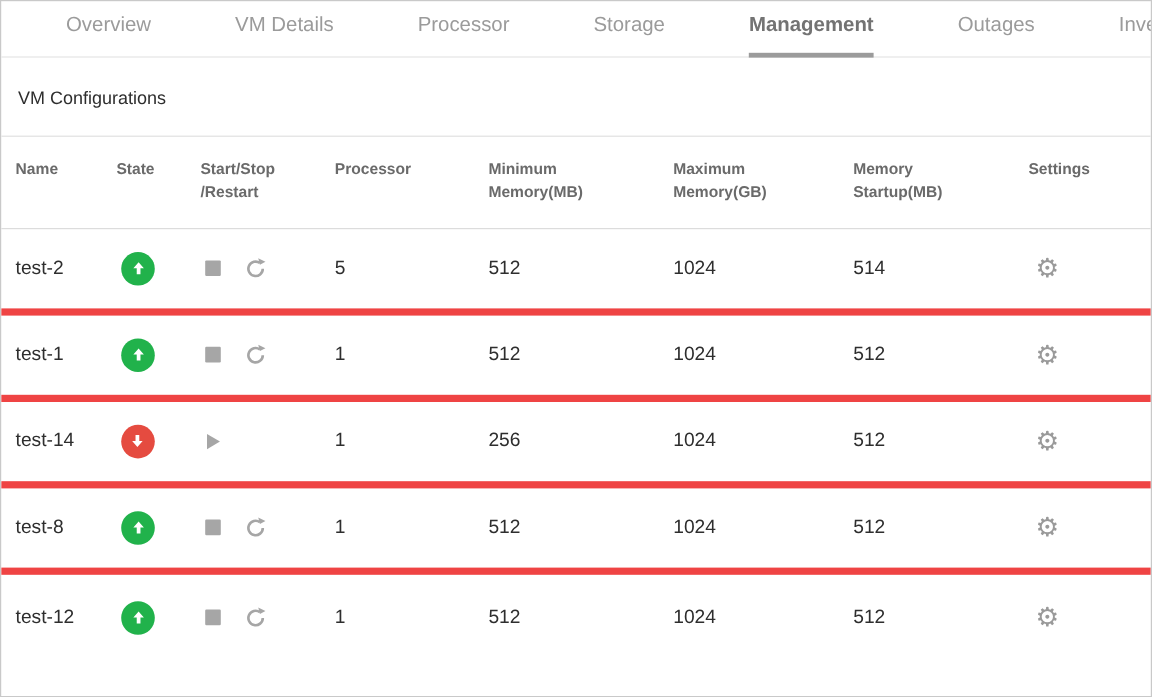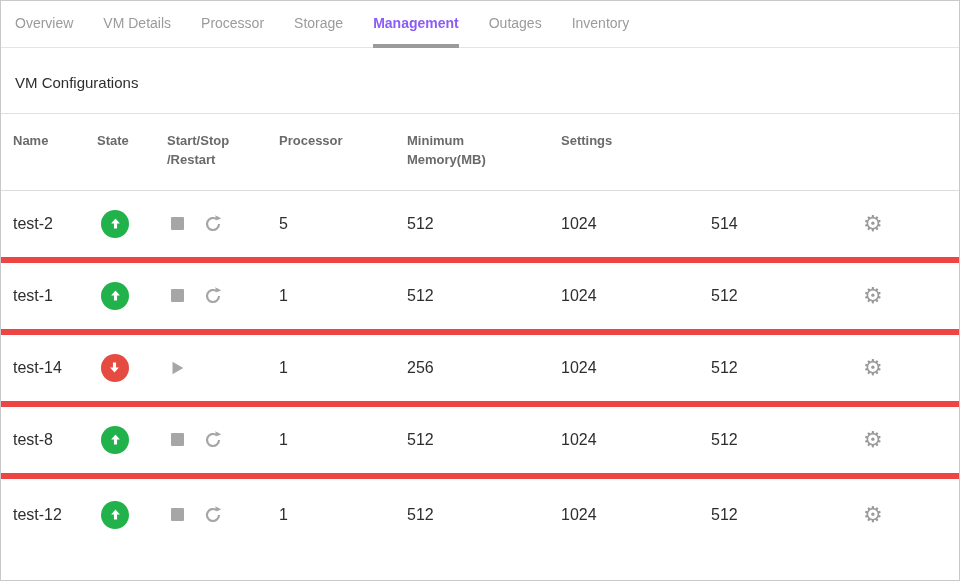--- a/index.html
+++ b/index.html
@@ -19,30 +19,31 @@
   
   .tabbar {
     display:flex;
     align-items:flex-end;
     gap:30px;
     padding:0 14px;
     height:47px;
     border-bottom:1px solid #e4e4e4;
   }
   .tab {
-    font-size:14px;
+    font-size:17px;
     color:#9b9b9b;
     padding:12px 0 13px 0;
     cursor:pointer;
     white-space:nowrap;
     border-bottom:4px solid transparent;
     margin-bottom:-1px;
+    margin-left:40px;
   }
   .tab.active {
-    color:#8b5cf6;
+    color:#737373;
     font-weight:bold;
     border-bottom:4px solid #9b9b9b;
   }
 
   
   .section-title {
     font-size:15px;
     color:#2e2e2e;
     padding:26px 14px 22px 14px;
     border-bottom:1px solid #e0e0e0;
@@ -147,20 +148,28 @@
         <div>/Restart</div>
     </div>
     <div class="th">
       <div>Processor</div>
     </div>
     <div class="th">
       <div>Minimum</div>
         <div>Memory(MB)</div>
     </div>
     <div class="th">
+      <div>Maximum</div>
+        <div>Memory(GB)</div>
+    </div>
+    <div class="th">
+      <div>Memory</div>
+        <div>Startup(MB)</div>
+    </div>
+    <div class="th">
       <div>Settings</div>
         <div></div>
     </div>
   </div>
 
   <div>
   <div class="grid-row row">
     <div class="cell">test-2</div>
     <div class="cell">
       <span class="state-icon up">

